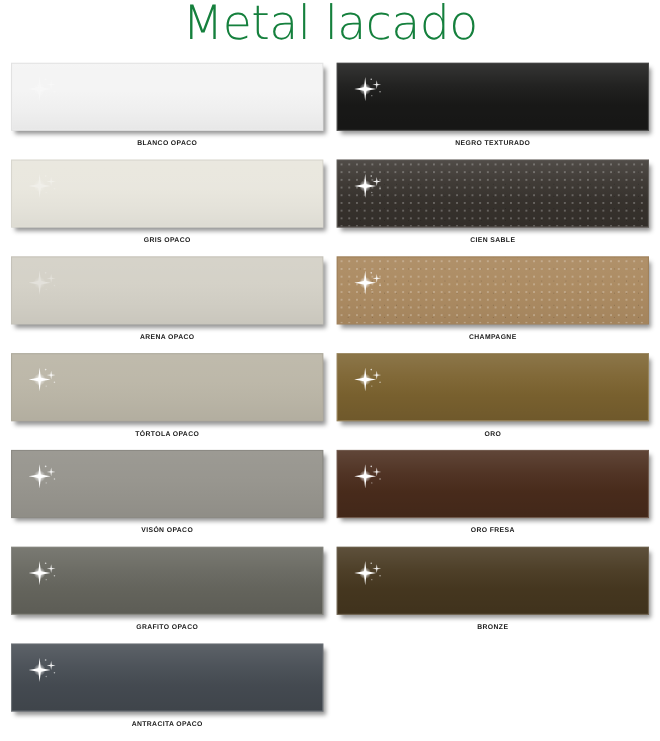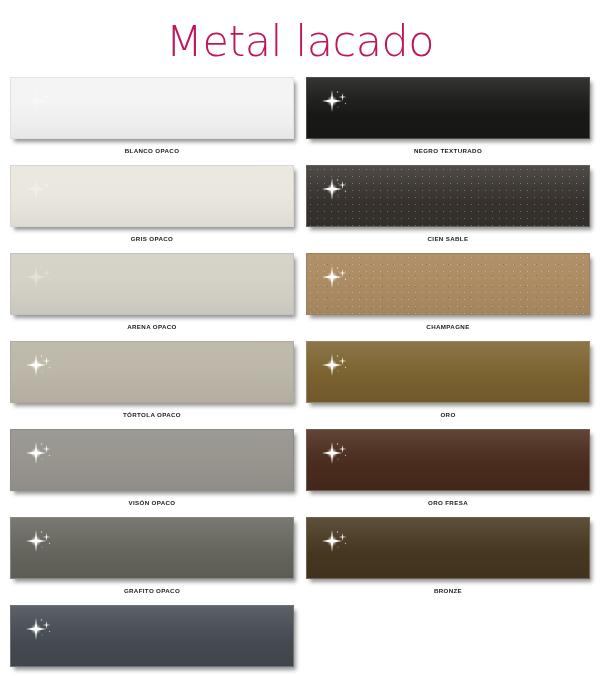--- a/index.html
+++ b/index.html
@@ -9,23 +9,23 @@
     font-family:"Liberation Sans", sans-serif;
     overflow:hidden;
     position:relative;
   }
   #page-title{
     width:100%;
     text-align:center;
     font-size:43px;
     font-weight:300;
     letter-spacing:-0.5px;
-    color:#be185d;
+    color:#15803d;
     line-height:1;
-    padding-top:20px;
+    padding-top:0;
     margin:0;
     font-family:"DejaVu Sans", sans-serif;
   }
   .board{
     position:relative;
     width:600px;
     height:620px;
     margin-top:6px;
   }
   .swatch-cell{

